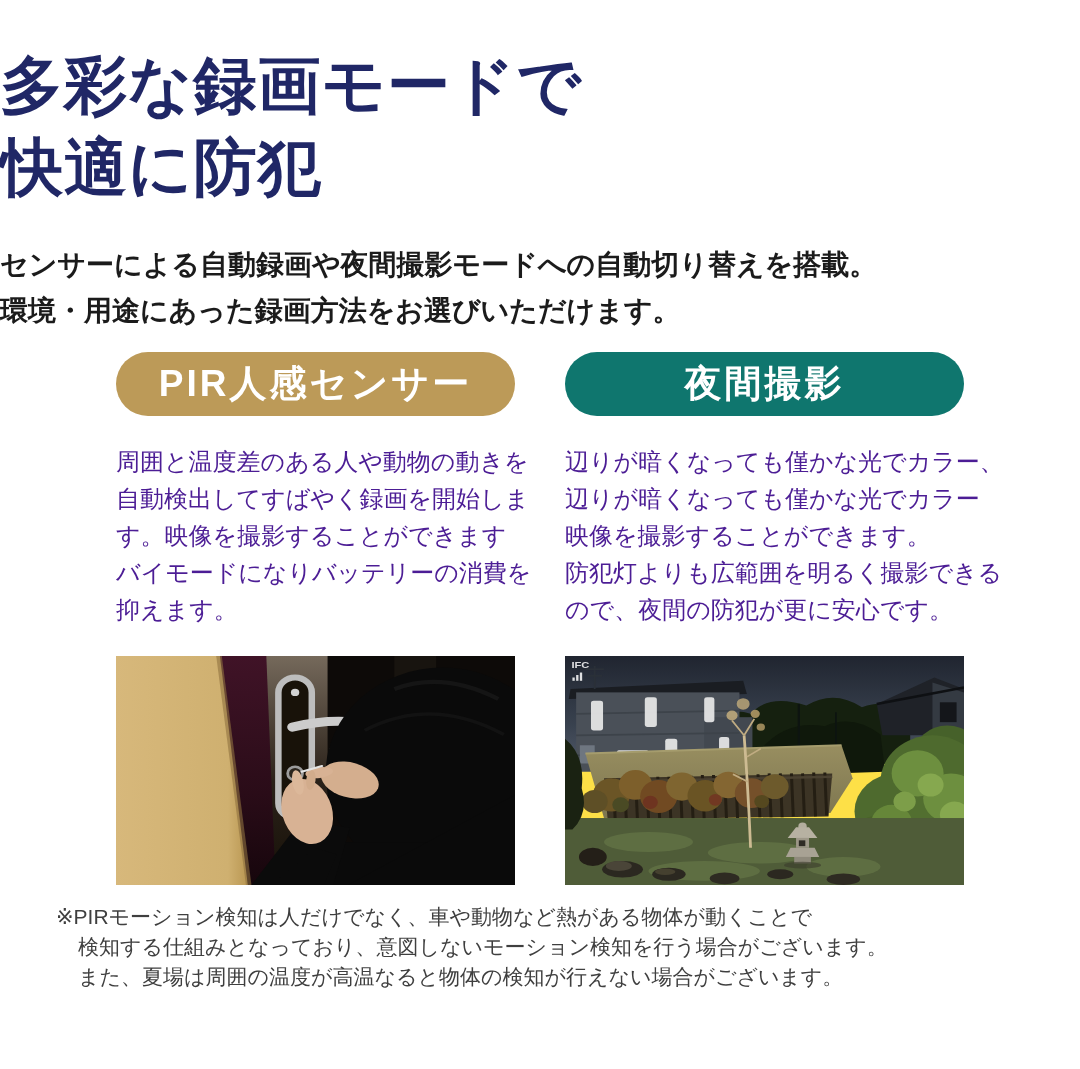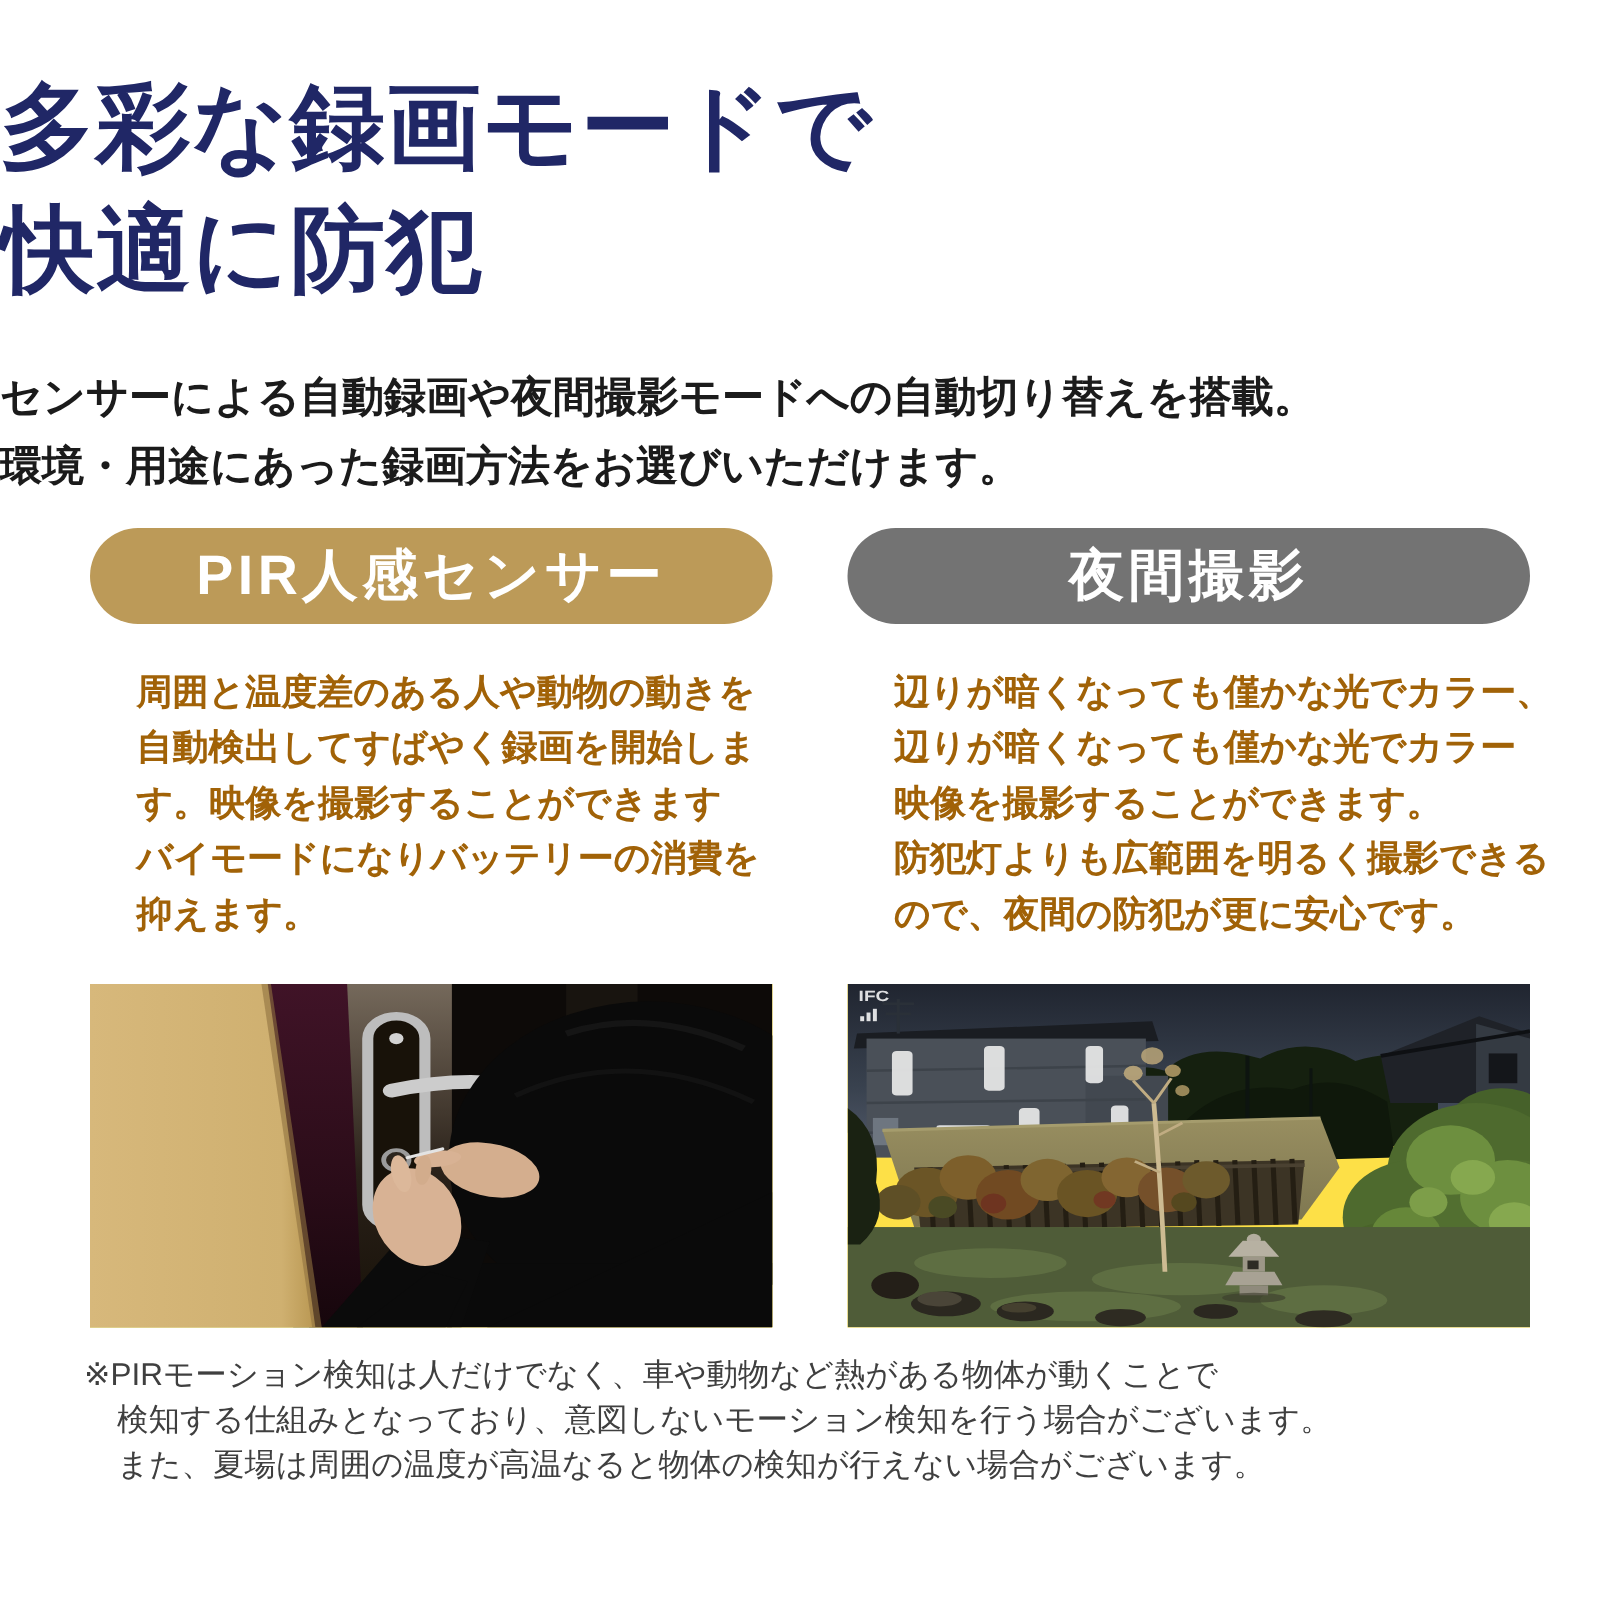--- a/index.html
+++ b/index.html
@@ -16,32 +16,32 @@
     margin-top:44px;text-align:left;font-weight:bold;
     font-size:63px;line-height:82px;color:#202766;letter-spacing:1px;
   }
   .subtitle{
     margin-top:34px;text-align:left;font-weight:bold;
     font-size:28px;line-height:46px;color:#1b1b1b;
   }
 
   
   .features{
-    display:flex;gap:50px;padding:0 60px;margin-top:18px;
+    display:flex;gap:50px;padding:0 116px;margin-top:18px;
   }
   .feature{flex:1;min-width:0;}
   .badge{
     height:64px;border-radius:32px;display:flex;align-items:center;justify-content:center;
     color:#ffffff;font-size:37px;font-weight:bold;letter-spacing:3px;
   }
   .badge.gold{background:#bc9a58;}
-  .badge.dark{background:#737373;}
+  .badge.dark{background:#0f766e;}
   .desc{
-    margin-top:27px;color:#a16207;font-weight:700;
-    font-size:24px;line-height:37px;white-space:nowrap;margin-left:31px;
+    margin-top:27px;color:#4c1d95;font-weight:400;
+    font-size:24px;line-height:37px;white-space:nowrap;
   }
   .photo{
     margin-top:28px;width:100%;height:229px;position:relative;overflow:hidden;
     background:#fde047;
   }
   .photo svg{display:block;width:100%;height:100%;}
 
   
   .footnote{
     padding:0 56px;margin-top:17px;color:#3f3f3f;font-weight:500;

